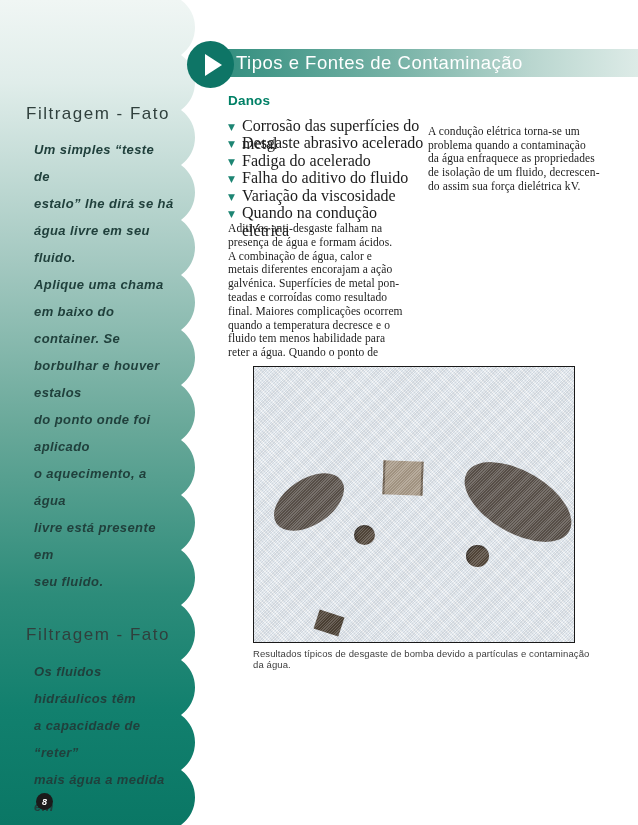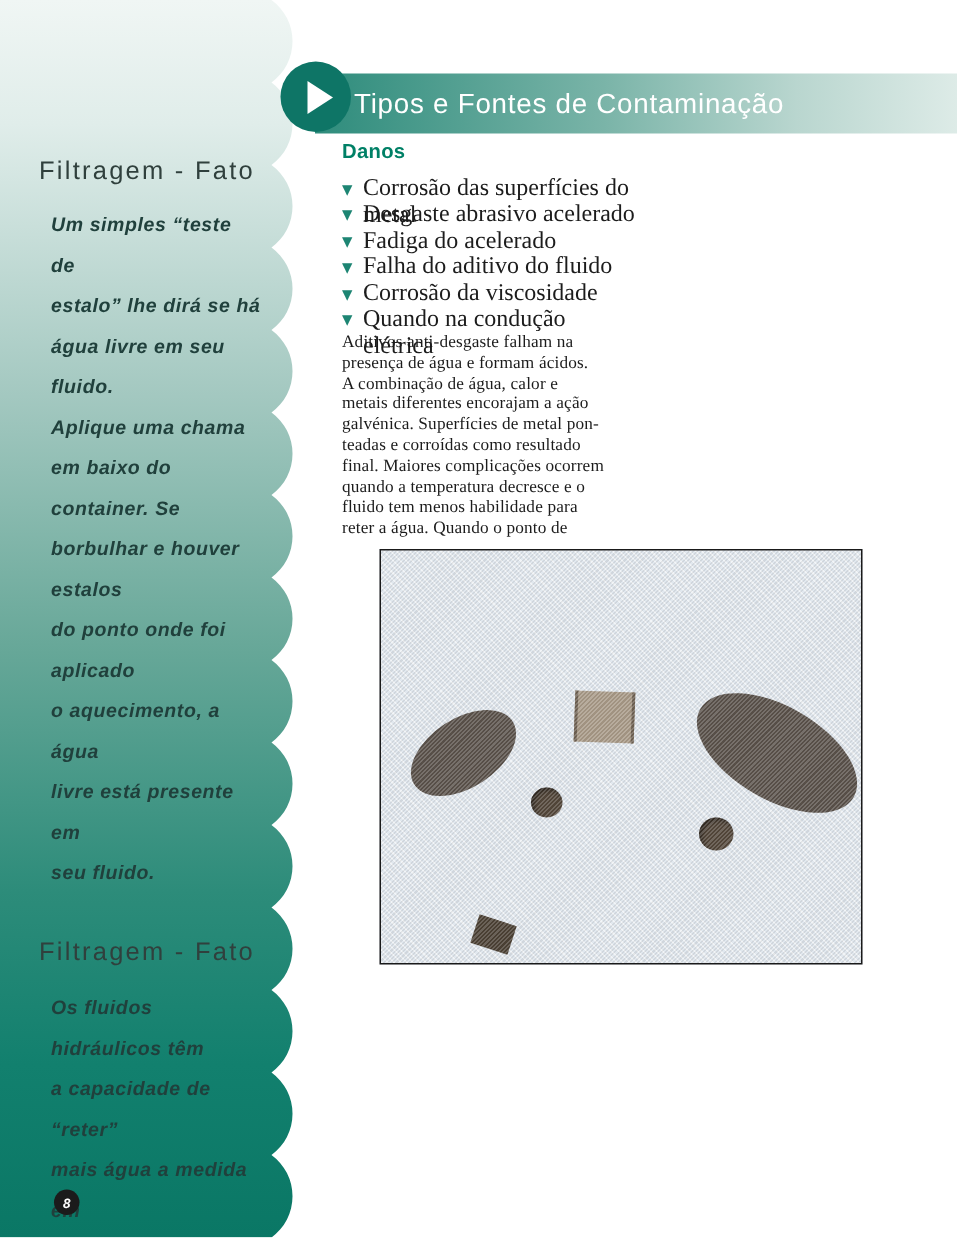--- a/index.html
+++ b/index.html
@@ -15,21 +15,21 @@
     font-size:17px;font-weight:400;letter-spacing:1.5px;color:#30403d;
     margin:0 0 12px 0;line-height:1.2;
   }
   .sidebar-paragraph{
     font-size:13px;font-weight:bold;font-style:italic;color:#20403c;
     line-height:27px;letter-spacing:.4px;white-space:pre-line;margin:8px;
   }
   .sidebar-section.second{margin-top:30px;}
   
   .banner{
-    position:absolute;left:210px;top:49px;right:0;height:40px;
+    position:absolute;left:210px;top:49px;right:0;height:28px;
     background:linear-gradient(to right,#2e8c7c 0%,#7ab4a8 45%,#b9d6cf 75%,#ddebe7 100%);
     display:flex;align-items:center;
   }
   .banner-title{color:#ffffff;font-size:18.5px;letter-spacing:.5px;padding-left:26px;white-space:nowrap;}
   .play-circle{
     position:absolute;left:187px;top:41px;width:47px;height:47px;border-radius:50%;
     background:#0e7566;display:flex;align-items:center;justify-content:center;
   }
   .play-triangle{
     width:0;height:0;margin-left:6px;
@@ -180,47 +180,53 @@
     <div class="bullet">
       <span class="tri">▼</span>
       <span class="bullet-text serif">Fadiga do acelerado</span>
     </div>
     <div class="bullet">
       <span class="tri">▼</span>
       <span class="bullet-text serif">Falha do aditivo do fluido</span>
     </div>
     <div class="bullet">
       <span class="tri">▼</span>
-      <span class="bullet-text serif">Corrosão da viscosidade</span>
+      <span class="bullet-text serif">Variação da viscosidade</span>
     </div>
     <div class="bullet">
       <span class="tri">▼</span>
       <span class="bullet-text serif">Quando na condução elétrica</span>
     </div>
   </div>
 
   <div class="body-col col1 serif">Aditivos anti-desgaste falham na
 presença de água e formam ácidos.
 A combinação de água, calor e
 metais diferentes encorajam a ação
 galvénica. Superfícies de metal pon-
 teadas e corroídas como resultado
 final. Maiores complicações ocorrem
 quando a temperatura decresce e o
 fluido tem menos habilidade para
 reter a água. Quando o ponto de</div>
   <div class="body-col col2 serif">
+    <p>A condução elétrica torna-se um
+problema quando a contaminação
+da água enfraquece as propriedades
+de isolação de um fluido, decrescen-
+do assim sua força dielétrica kV.</p>
   </div>
 
   <div class="photo">
     <div class="pump-disc"></div>
     <div class="crescent left"></div>
     <div class="crescent right"></div>
     <div class="slot"></div>
     <div class="hole h1"></div>
     <div class="hole h2"></div>
     <div class="notch"></div>
     <div class="grain"></div>
   </div>
+  <div class="photo-caption">Resultados típicos de desgaste de bomba devido a partículas e contaminação da água.</div>
 
   <div class="page-badge">8</div>
 
 </div>
 
 </body></html>

